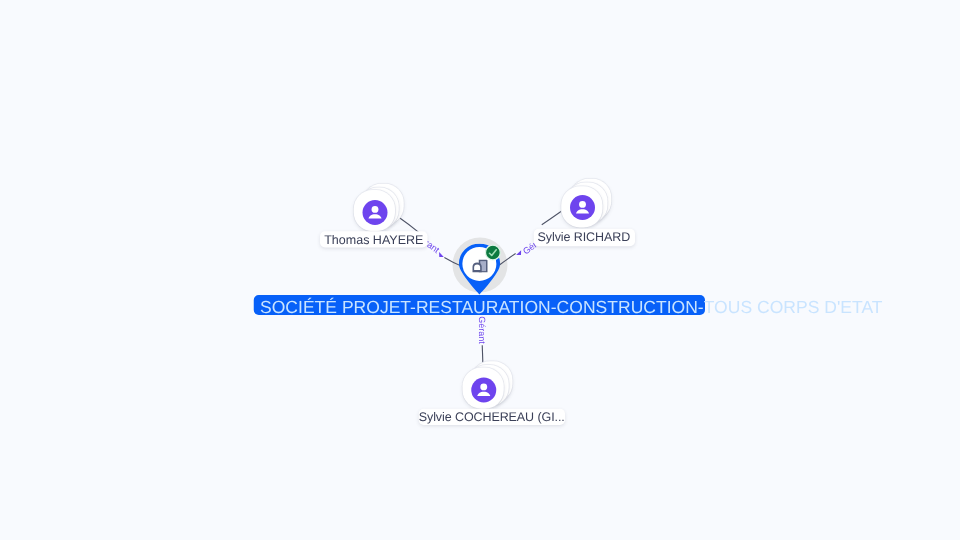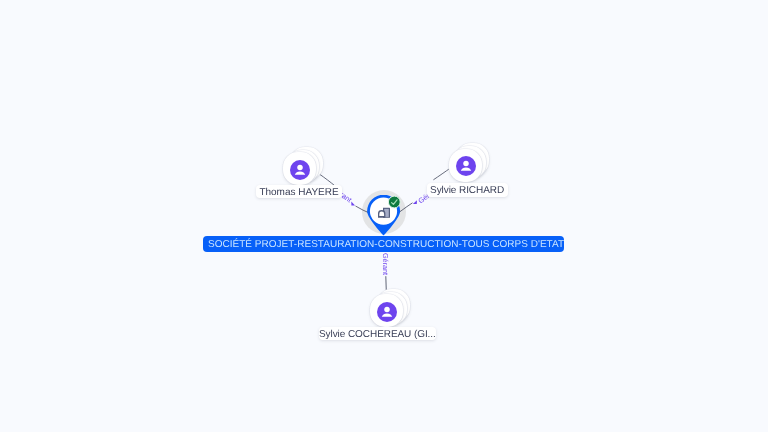--- a/index.html
+++ b/index.html
@@ -11,21 +11,21 @@
   svg.edges{position:absolute;left:0;top:0;width:768px;height:432px;overflow:visible;}
   .cardstack{position:absolute;}
   .card{position:absolute;width:32.9px;height:33.0px;border-radius:15px;background:#fff;
         box-shadow:0 1.2px 3px rgba(72,78,100,0.15), 0 0 0 0.55px rgba(232,234,241,0.95);}
   .avatar{position:absolute;left:6.5px;top:7.6px;width:20px;height:20px;border-radius:50%;background:#6e44ee;}
   .avatar svg{position:absolute;left:0;top:0;}
   .namebox{position:absolute;background:#fff;border-radius:4px;height:13.5px;line-height:15.6px;
       font-size:10px;color:#3b4058;white-space:nowrap;text-align:center;overflow:hidden;
       box-shadow:0 1px 3px rgba(62,66,84,0.14);}
   .companybar{position:absolute;background:#0760f8;border-radius:4px;height:15.5px;line-height:18px;
-      color:#c9e4ff;font-size:10px;letter-spacing:0.02px;padding:0 5px;white-space:nowrap;width:351px;
+      color:#c9e4ff;font-size:14px;letter-spacing:0.02px;padding:0 5px;white-space:nowrap;width:351px;
       left:203px;top:236px;}
   .pinwrap{position:absolute;left:367px;top:195px;}
   .halo{position:absolute;border-radius:50%;background:#e3e4e5;
         left:362px;top:190px;width:44px;height:44px;}
   .edgelabel{position:absolute;font-size:7.2px;color:#6e44ee;white-space:nowrap;
       transform-origin:0 0;line-height:7.2px;}
 </style>
 </head>
 <body>
 
@@ -102,15 +102,15 @@
     <div class="card" style="left:7.0px;top:-5.2px;"></div>
     <div class="card" style="left:3.5px;top:-2.6px;"></div>
     <div class="card" style="left:0;top:0;"></div>
     <div class="avatar">
       <svg width="20" height="20" viewBox="0 0 20 20">
         <circle cx="10" cy="7.5" r="2.75" fill="#fff"></circle>
         <path d="M10,11.4 c-2.95,0 -4.85,1.75 -5.2,3.35 h10.4 c-0.35,-1.6 -2.25,-3.35 -5.2,-3.35 Z" fill="#fff"></path>
       </svg>
     </div>
   </div>
-  <div class="namebox" style="left:319px;top:326.9px;width:116.6px;letter-spacing:-0.07px;">Sylvie COCHEREAU (GI...</div>
+  <div class="namebox" style="left:335px;top:326.9px;width:116.6px;letter-spacing:-0.07px;">Sylvie COCHEREAU (GI...</div>
 
 </div>
 
 </body></html>

